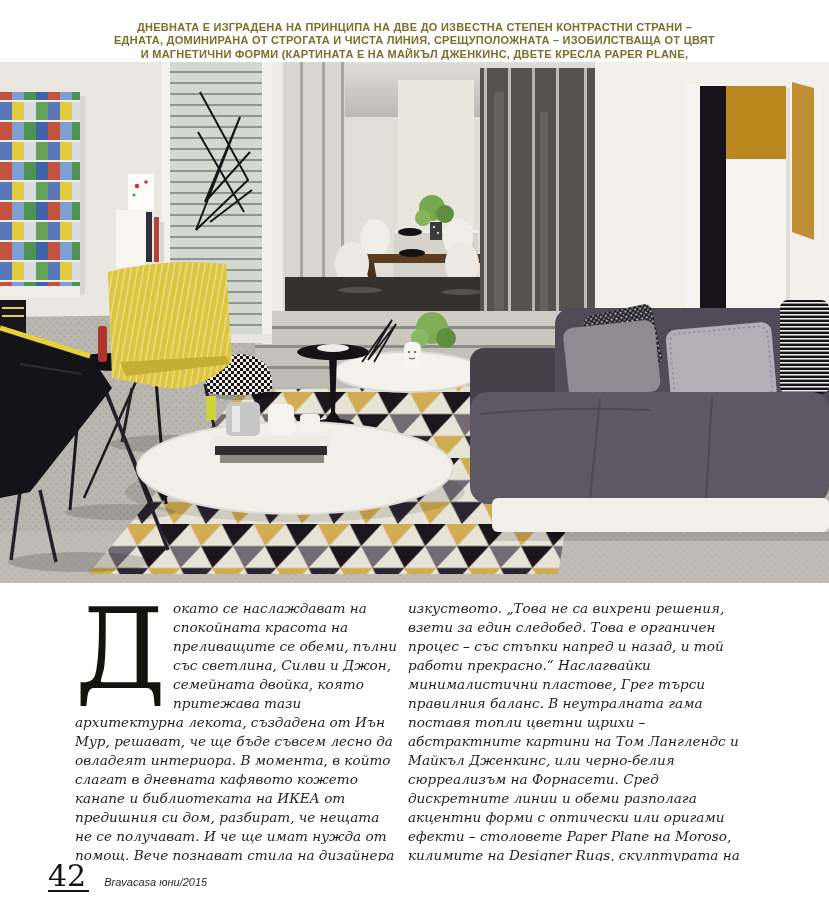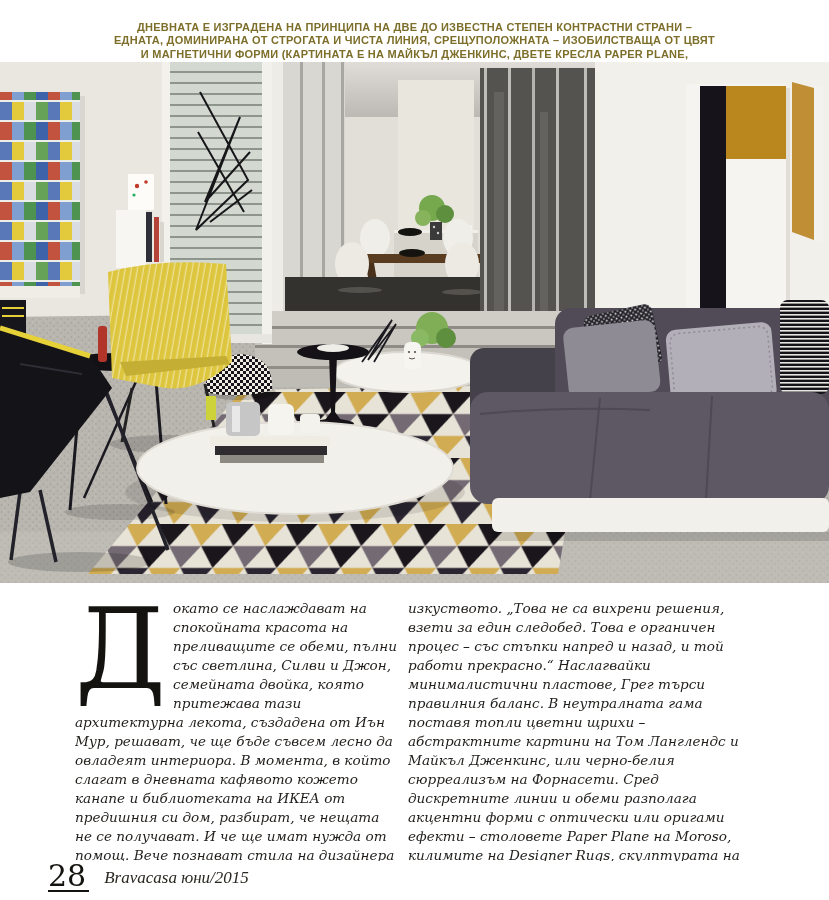--- a/index.html
+++ b/index.html
@@ -29,21 +29,21 @@
     font-size:112px;line-height:92px;padding:4px 7px 0 0;color:#15130f;
   }
   .footer{
     position:absolute;left:48px;bottom:8px;display:flex;align-items:flex-end;gap:15px;
   }
   .page-number{
     font-family:"DejaVu Serif",serif;font-style:normal;font-size:30px;line-height:25px;
     color:#15130f;border-bottom:2px solid #15130f;padding:0 3px 2px 0;
   }
   .magazine{
-    font-family:Liberation Serif, serif;font-style:italic;font-size:17px;color:#2a2722;
+    font-family:Liberation Sans, sans-serif;font-style:italic;font-size:11px;color:#2a2722;
     padding-bottom:4px;
   }
 </style>
 </head>
 <body>
 
 <div class="caption">ДНЕВНАТА Е ИЗГРАДЕНА НА ПРИНЦИПА НА ДВЕ ДО ИЗВЕСТНА СТЕПЕН КОНТРАСТНИ СТРАНИ –
 ЕДНАТА, ДОМИНИРАНА ОТ СТРОГАТА И ЧИСТА ЛИНИЯ, СРЕЩУПОЛОЖНАТА – ИЗОБИЛСТВАЩА ОТ ЦВЯТ
 И МАГНЕТИЧНИ ФОРМИ (КАРТИНАТА Е НА МАЙКЪЛ ДЖЕНКИНС, ДВЕТЕ КРЕСЛА PAPER PLANE, НАПОМНЯЩИ
 ОРИГАМИ – НА MOROSO, ПУФЪТ С ОПТИКАЛ ЕФЕКТ НА FORNASETTI)</div>
@@ -329,15 +329,15 @@
   <div class="col col-left">
     <span class="dropcap">Д</span><span>окато се наслаждават на спокойната красота на преливащите се обеми, пълни със светлина, Силви и Джон, семейната двойка, която притежава тази архитектурна лекота, създадена от Иън Мур, решават, че ще бъде съвсем лесно да овладеят интериора. В момента, в който слагат в дневната кафявото кожето канапе и библиотеката на ИКЕА от предишния си дом, разбират, че нещата не се получават. И че ще имат нужда от помощ. Вече познават стила на дизайнера Грег Натале, по-скоро усета му за работа в различни стилове и за постигане на персоналност. Авторът на книгата The Tailored Interior („Интериорът по мярка“ ще излезе през септември) е категоричен, че е много хубаво да бъдеш в тренда, но виталност и смисъл на дизайна дават връзките, които той прави с хората. Грег разговаря много със Силви и Джон за пространствата на къщата, за техния начин на живот, за това какво им харесва. Заедно достигат до идеята за „топлия минимализъм“. Постепенно в течение на година купуват мебелите, аксесоарите и</span>
   </div>
   <div class="col col-right">
     <span>изкуството. „Това не са вихрени решения, взети за един следобед. Това е органичен процес – със стъпки напред и назад, и той работи прекрасно.“ Наслагвайки минималистични пластове, Грег търси правилния баланс. В неутралната гама поставя топли цветни щрихи – абстрактните картини на Том Ланглендс и Майкъл Дженкинс, или черно-белия сюрреализъм на Форнасети. Сред дискретните линии и обеми разполага акцентни форми с оптически или оригами ефекти – столовете Paper Plane на Moroso, килимите на Designer Rugs, скулптурата на Дион Хорстманс. „Първо решете какъв ще е общият натюрел на интериора. След това изберете няколко ключови обекта – мебели и аксесоари. После около тях постепенно ще се подреди пъзелът. Не се опитвайте наведнъж да смесите различни неща“, съветва Грег. Този негов спокоен поетапен подход създава спокойната красота на интериора. Светлината и чистота на пространството е запазена и подчертана, миксът е премерен, колкото да разсее хладното излъчване, да загатне другото лице на декоративността, да създаде характер.</span>
     
   </div>
 </div>
 
 <div class="footer">
-  <div class="page-number">28</div>
+  <div class="page-number">42</div>
   <div class="magazine">Bravacasa юни/2015</div>
 </div>
 
 </body></html>

